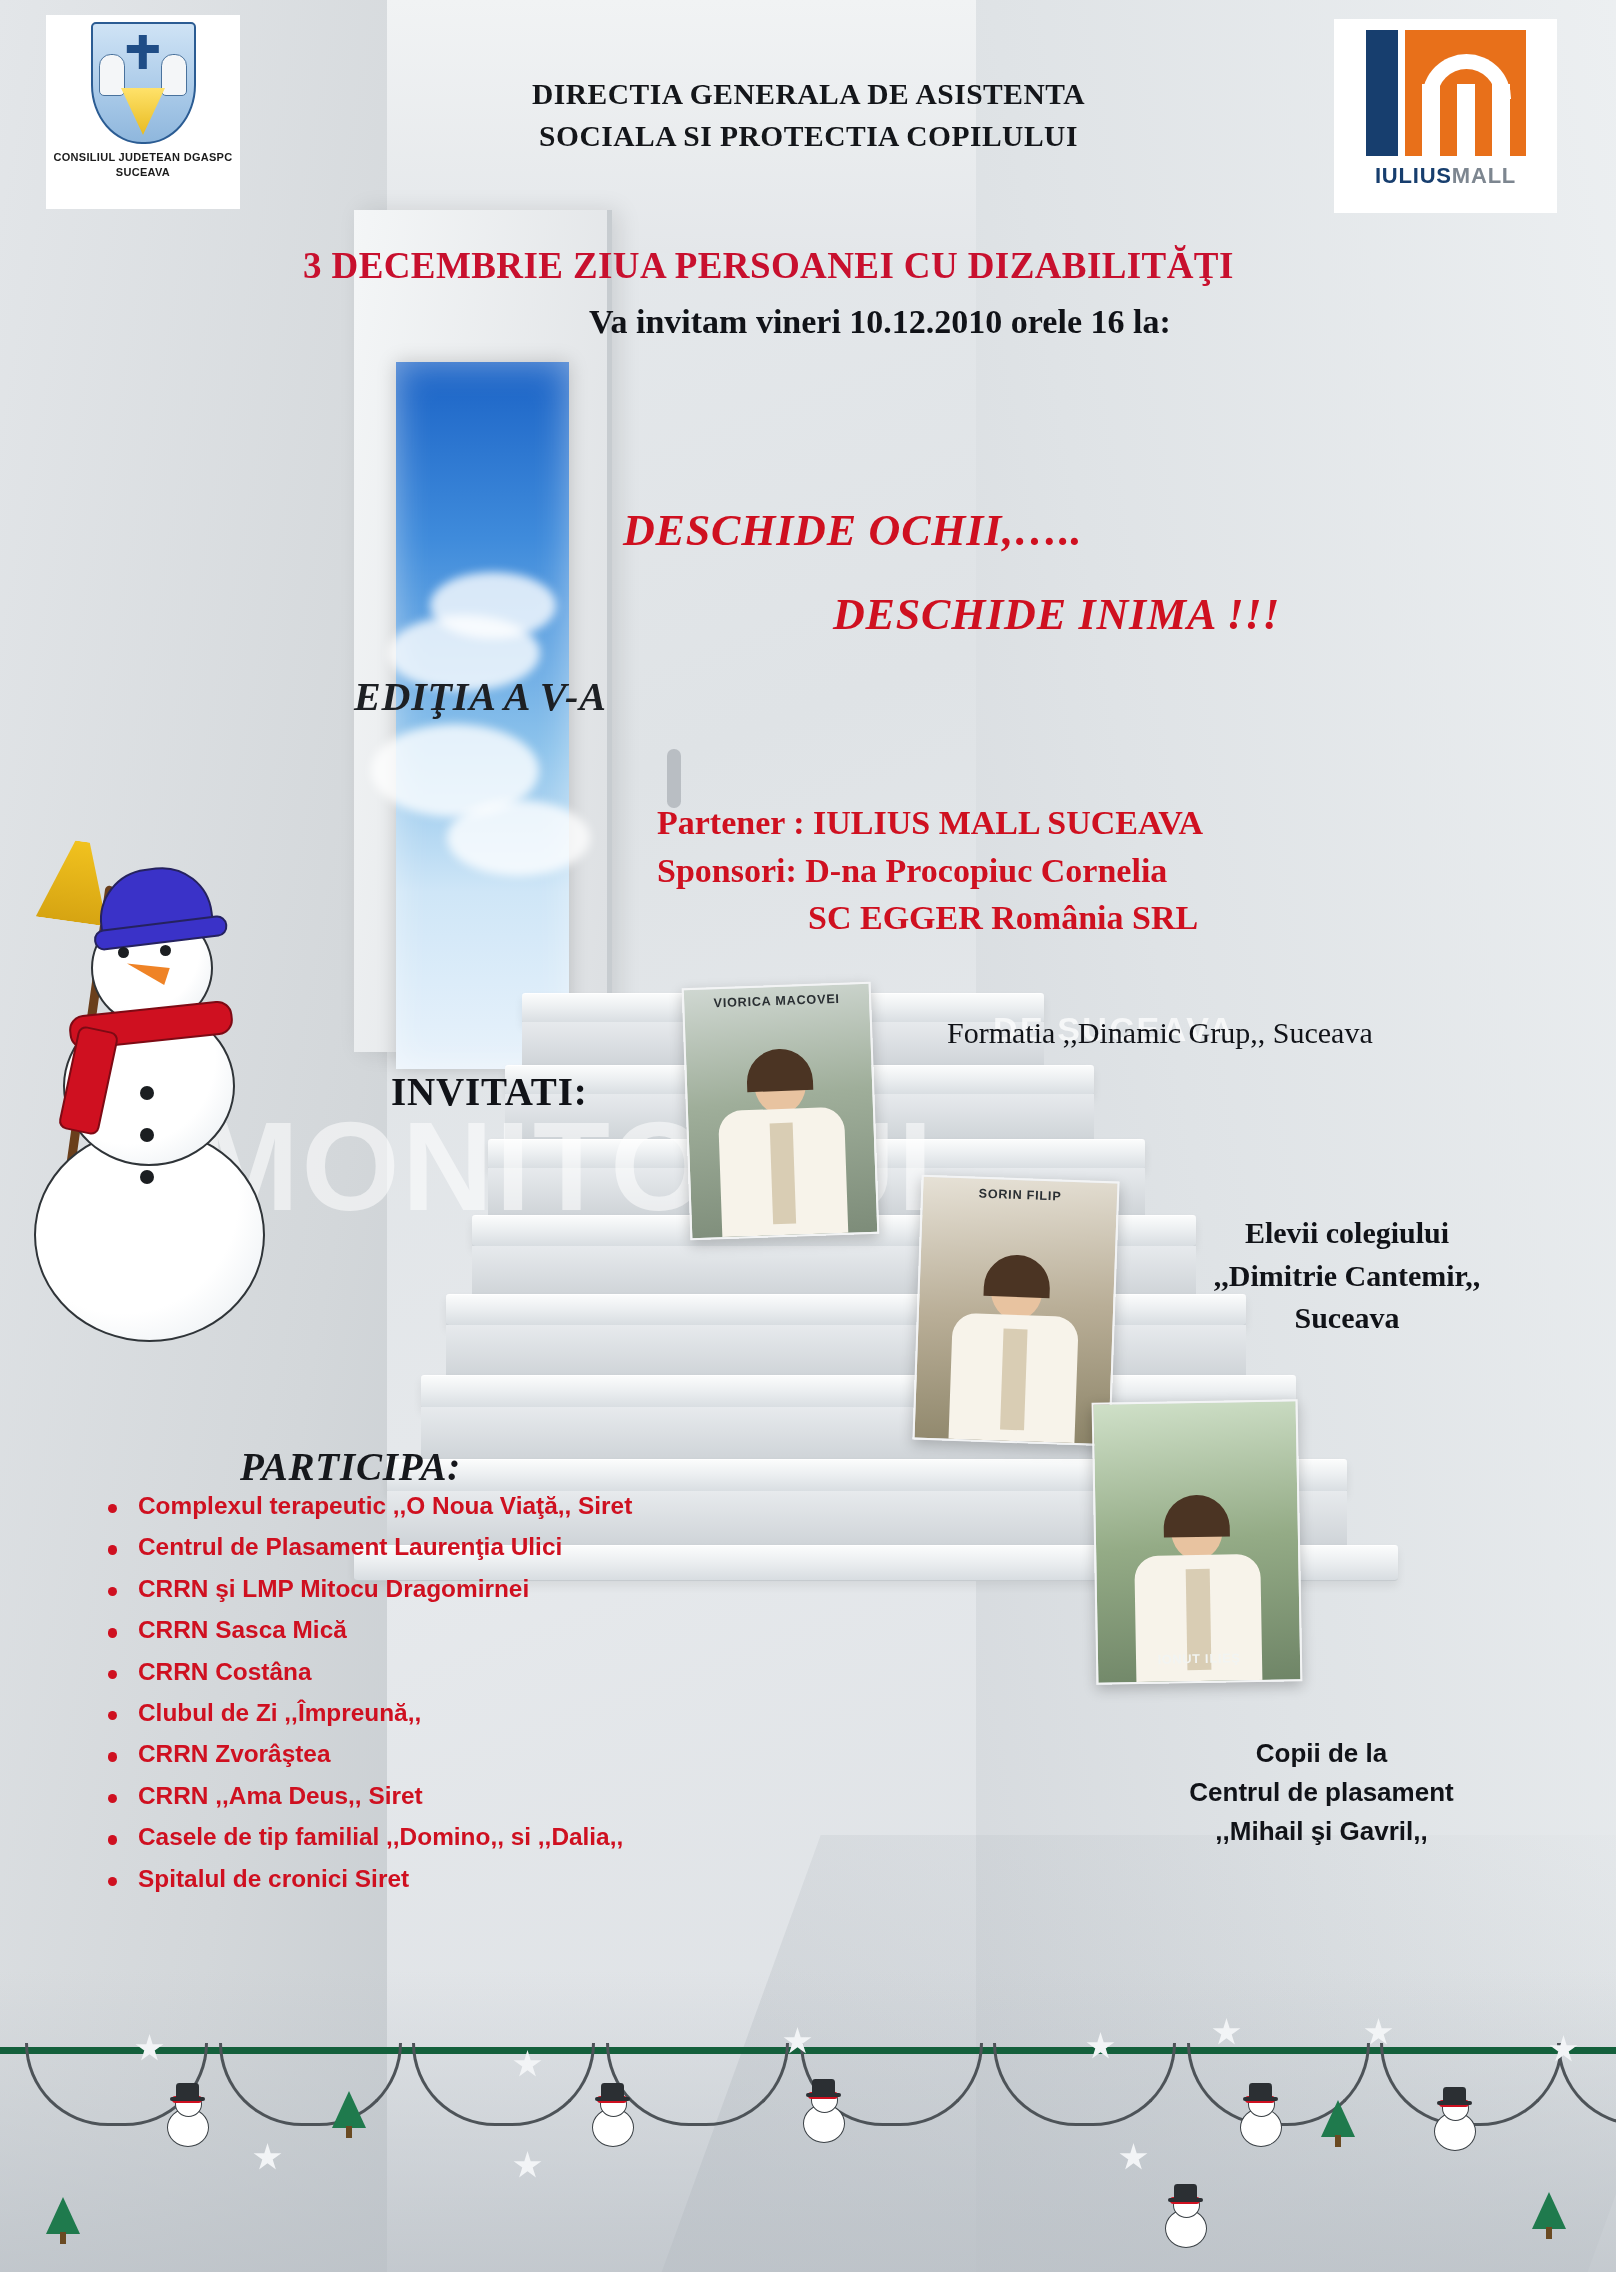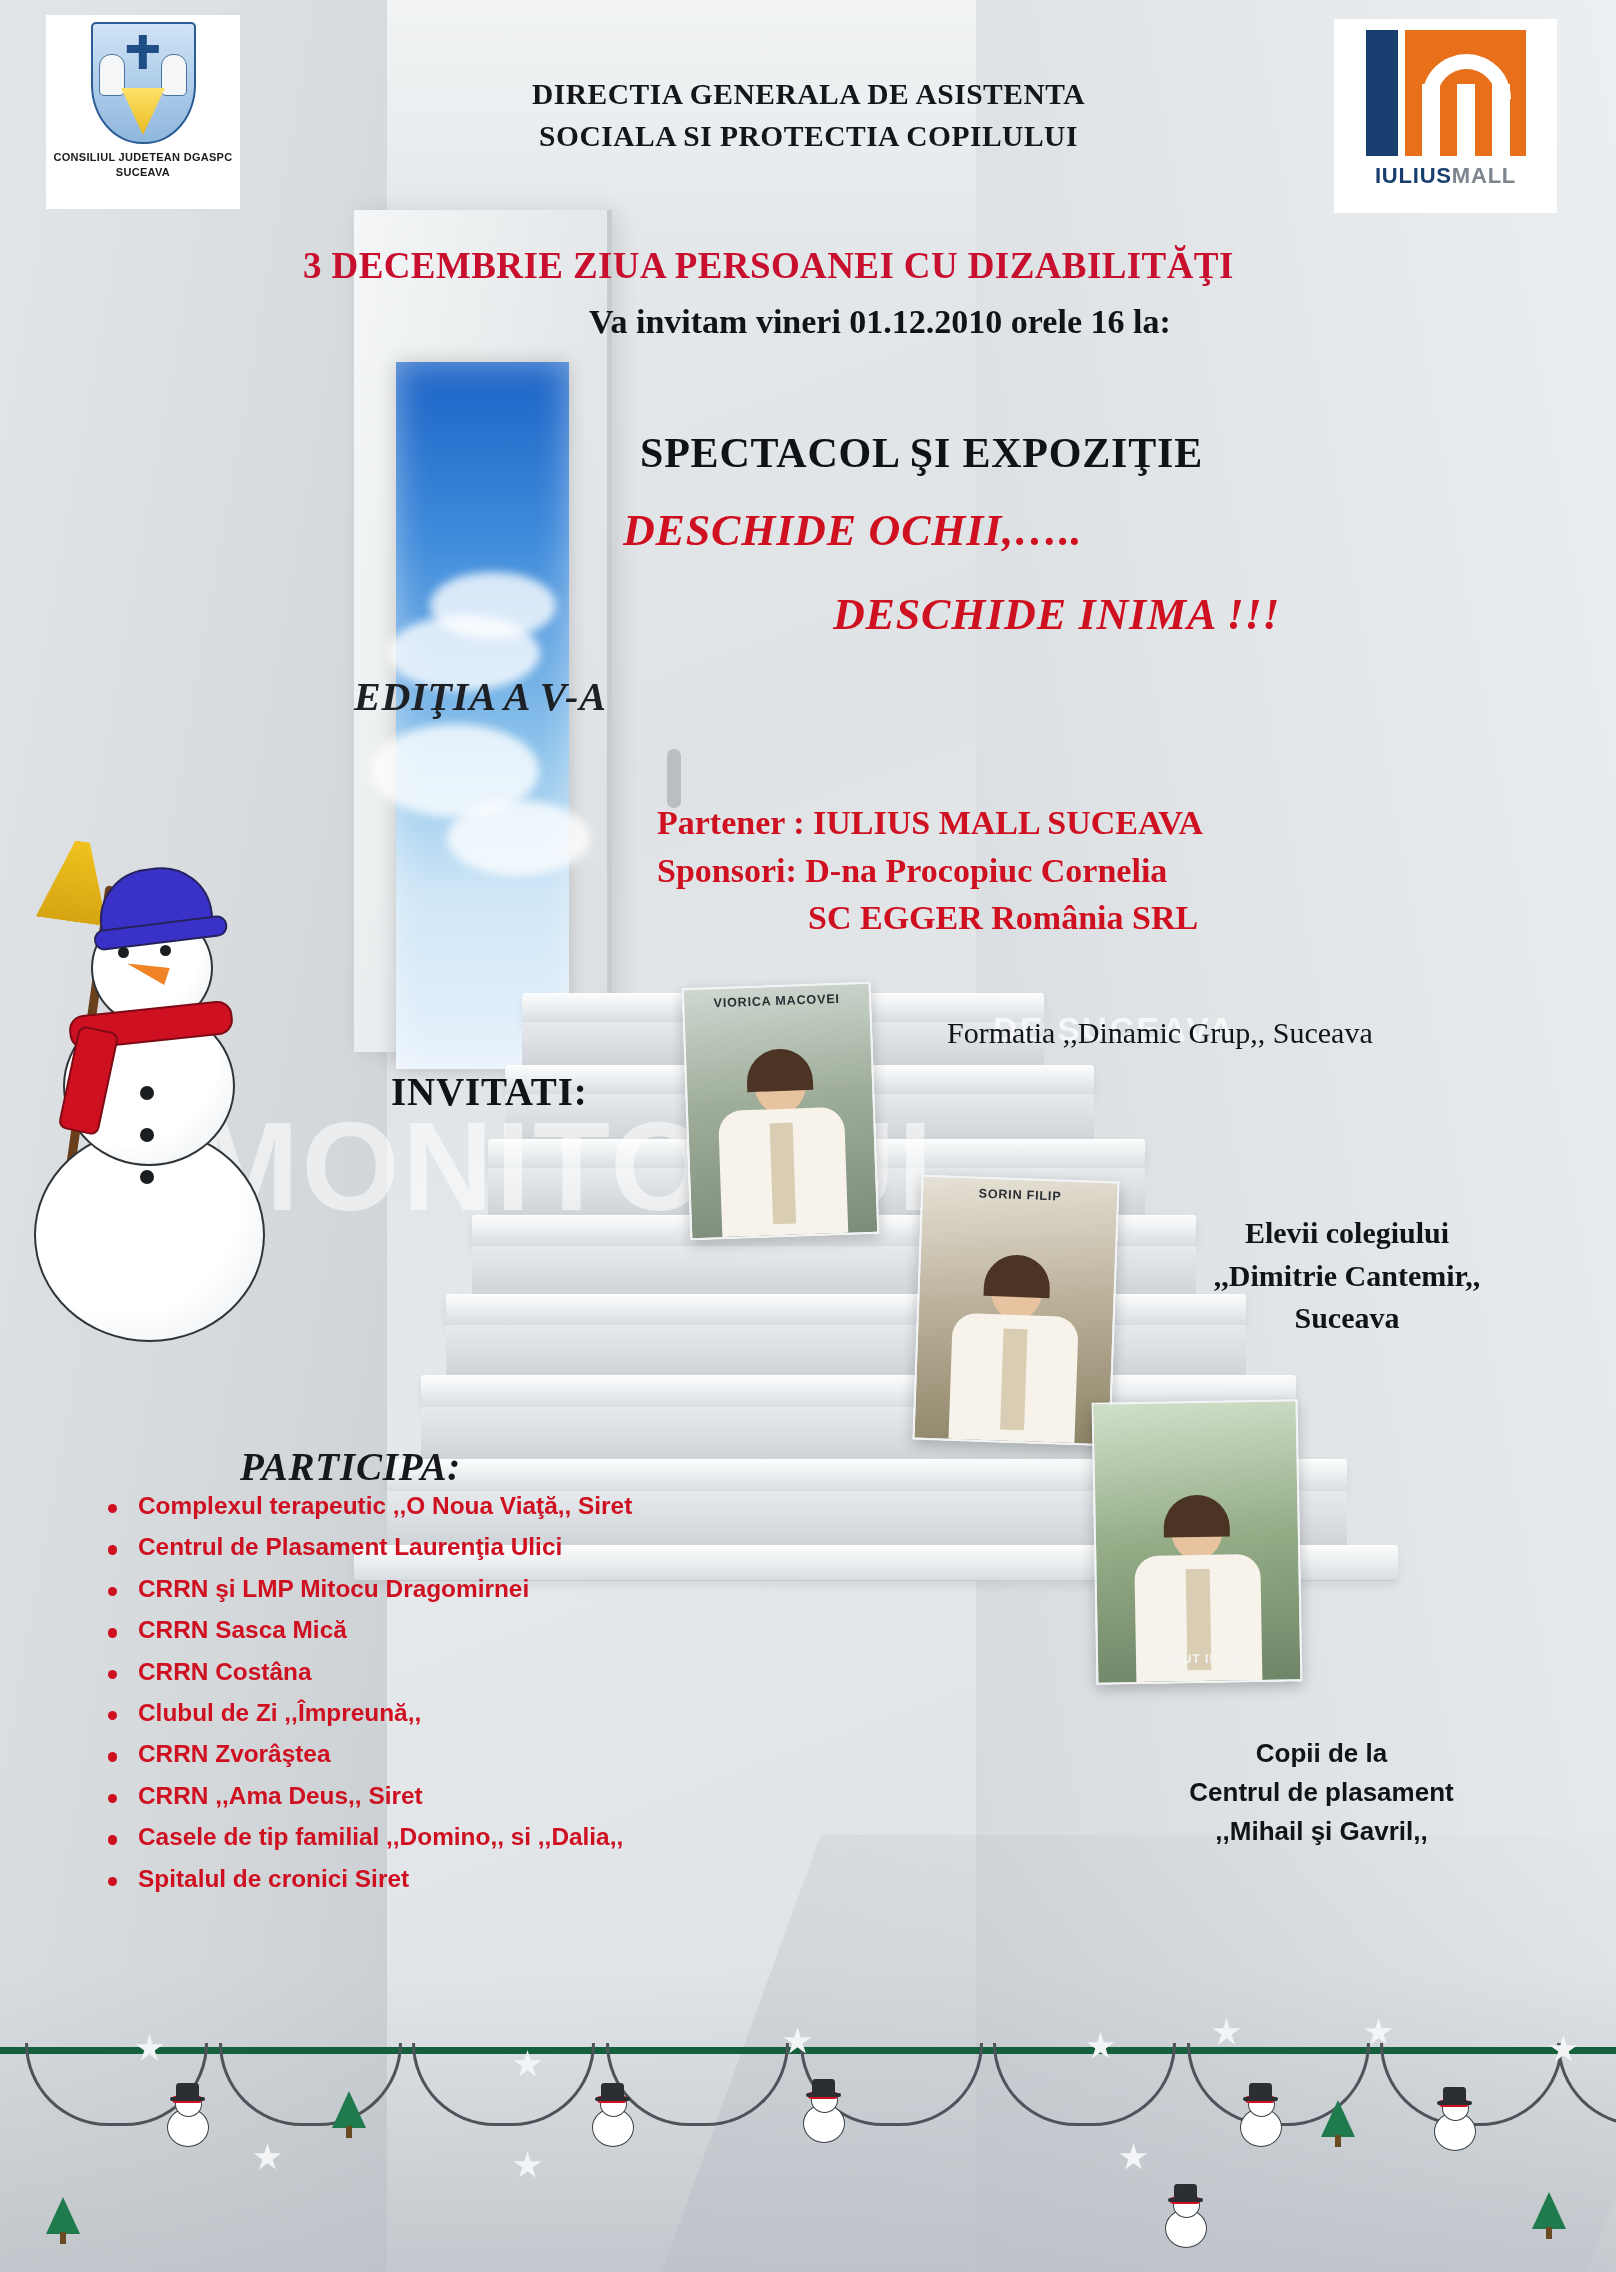--- a/index.html
+++ b/index.html
@@ -634,22 +634,21 @@
       <div class="col-w1"></div>
       <div class="col-w2"></div>
       <div class="col-w3"></div>
     </div>
     <div class="iulius-text">
       <span class="a">IULIUS</span><span class="b">MALL</span>
     </div>
   </div>
 
   <div class="line-day">3 DECEMBRIE ZIUA PERSOANEI CU DIZABILITĂŢI</div>
-  <div class="line-invite">Va invitam vineri  01.12.2010 orele 16 la:</div>
-  <div class="line-spectacol">SPECTACOL ŞI EXPOZIŢIE</div>
+  <div class="line-invite">Va invitam vineri  10.12.2010 orele 16 la:</div>
   <div class="line-deschide1">DESCHIDE OCHII,…..</div>
   <div class="line-deschide2">DESCHIDE INIMA !!!</div>
   <div class="line-editia">EDIŢIA A V-A</div>
   <div class="line-partener">Partener : IULIUS MALL SUCEAVA</div>
   <div class="line-sponsori">Sponsori: D-na Procopiuc Cornelia</div>
   <div class="line-sponsor2">SC EGGER România SRL</div>
 
   <div class="line-invitati">INVITATI:</div>
   <div class="line-formatia">Formatia ,,Dinamic Grup,, Suceava</div>
   <div class="block-elevii">

